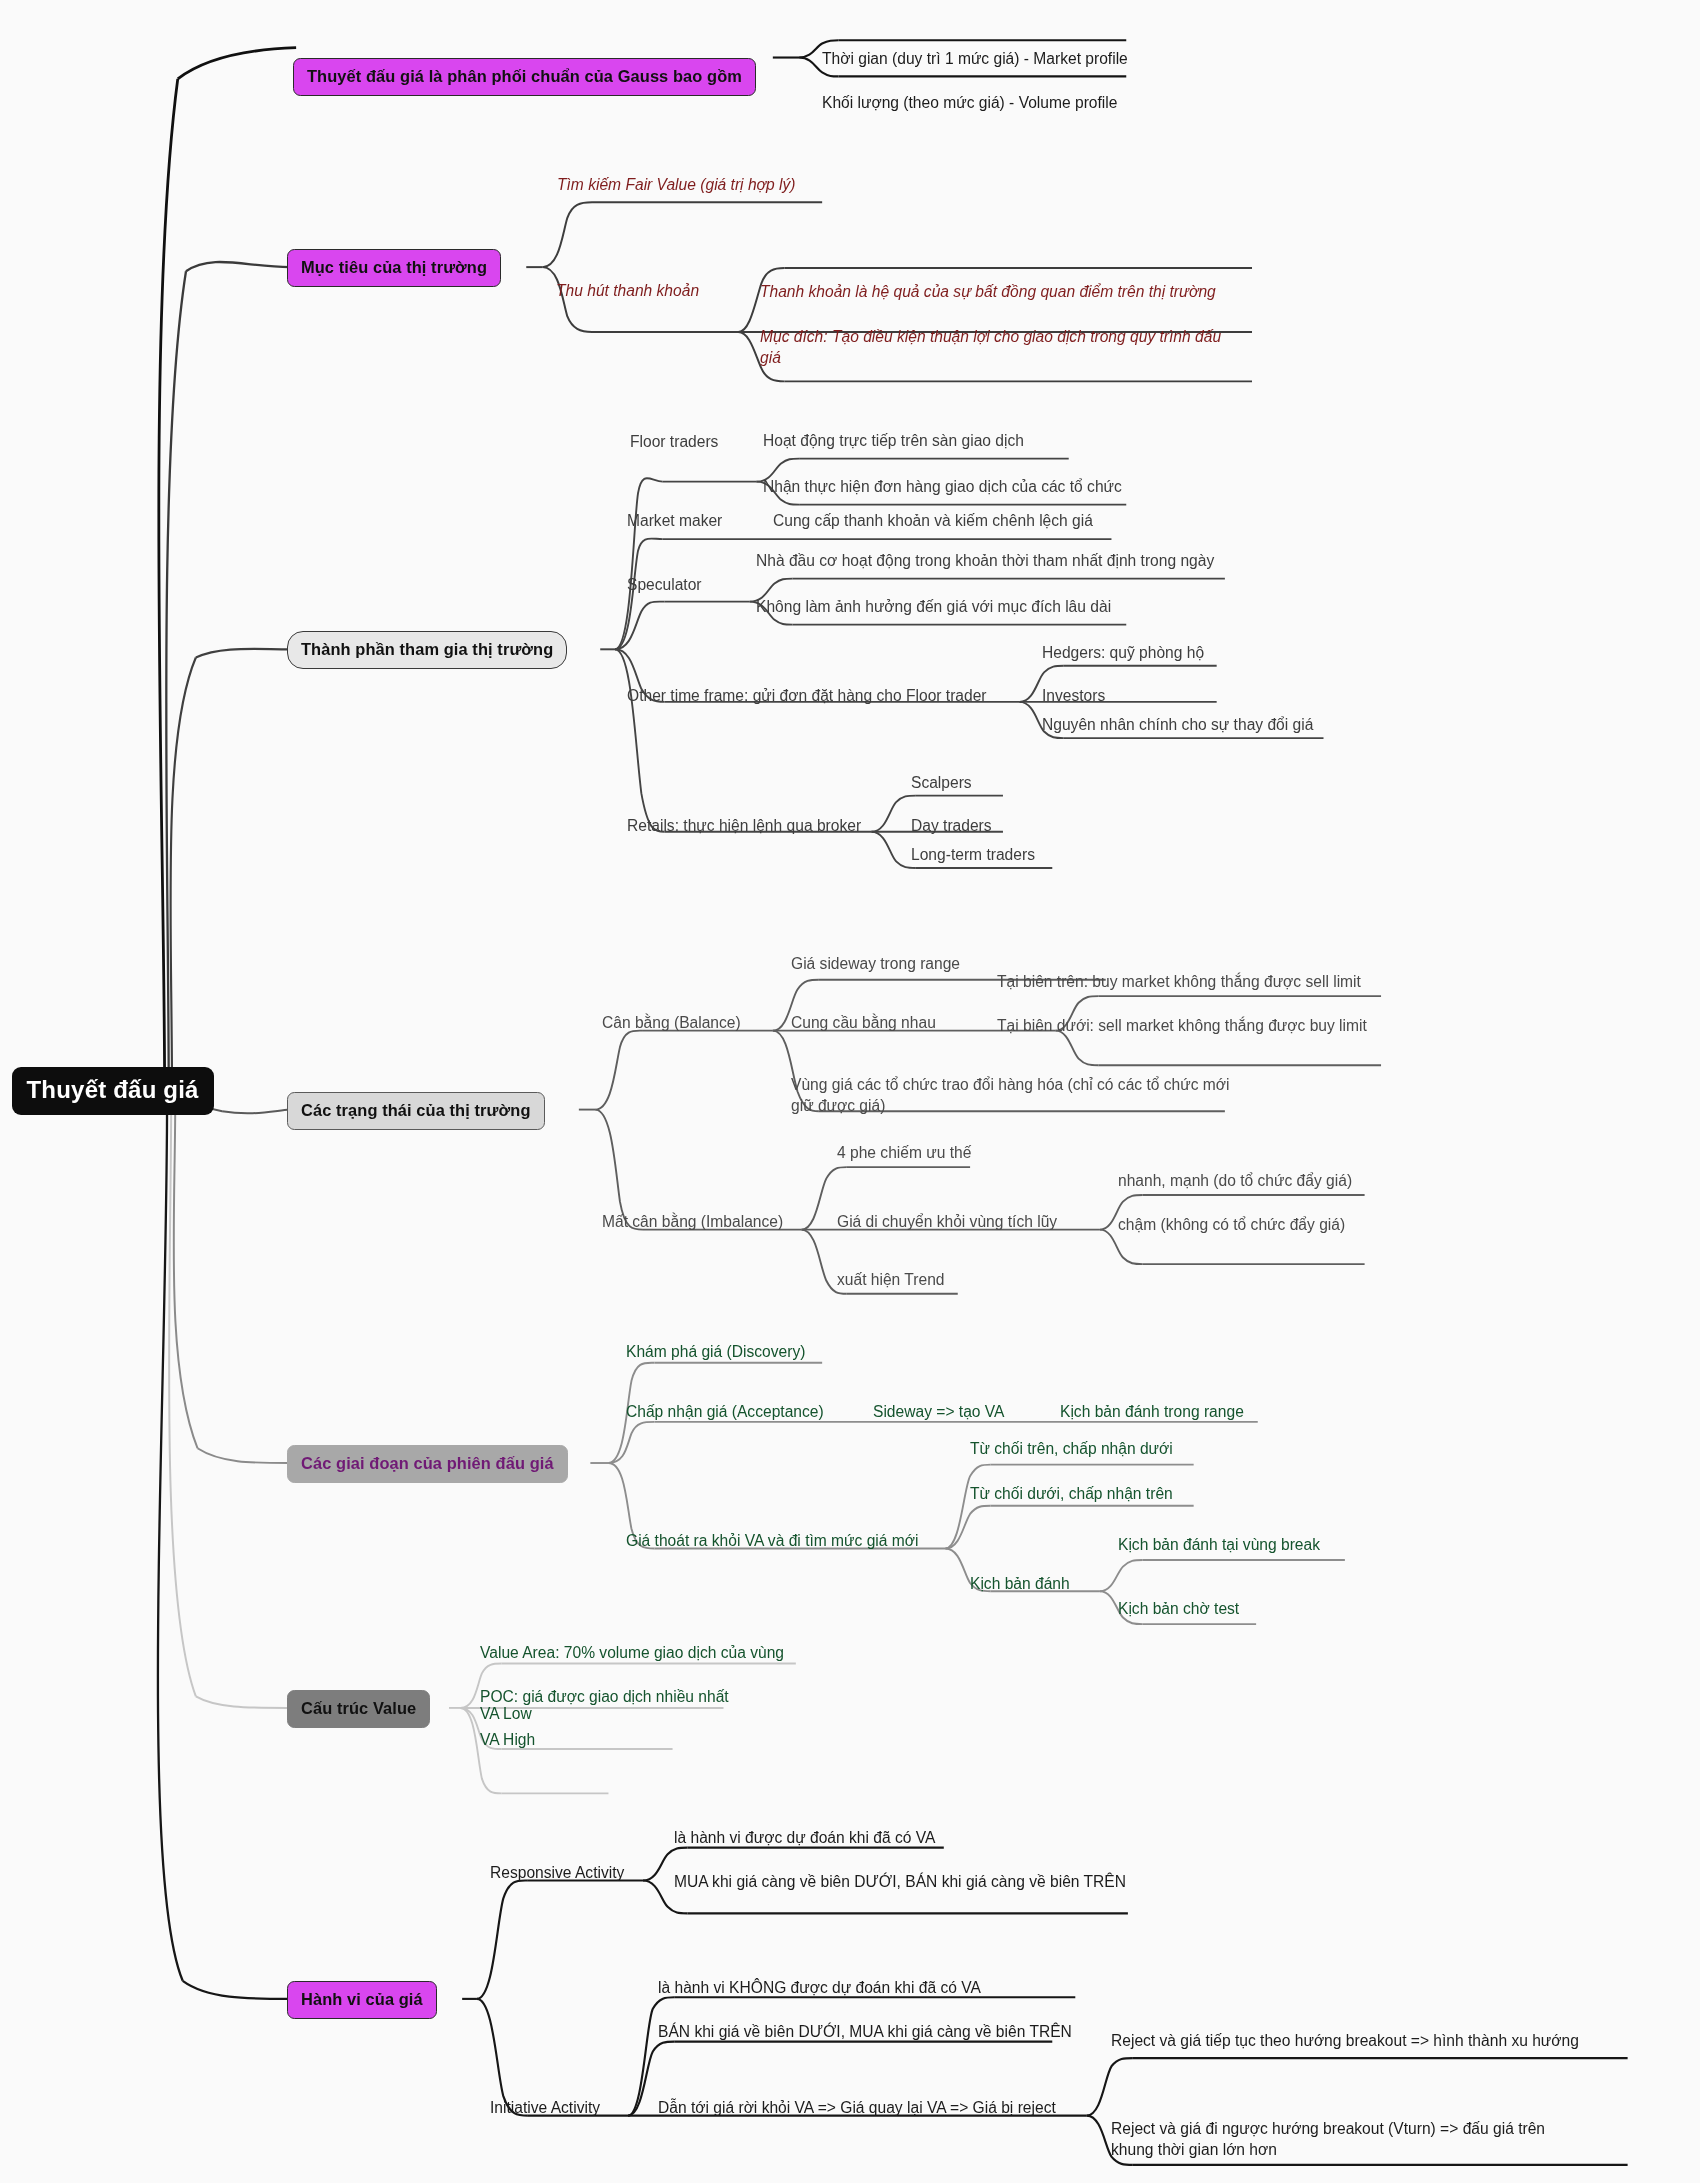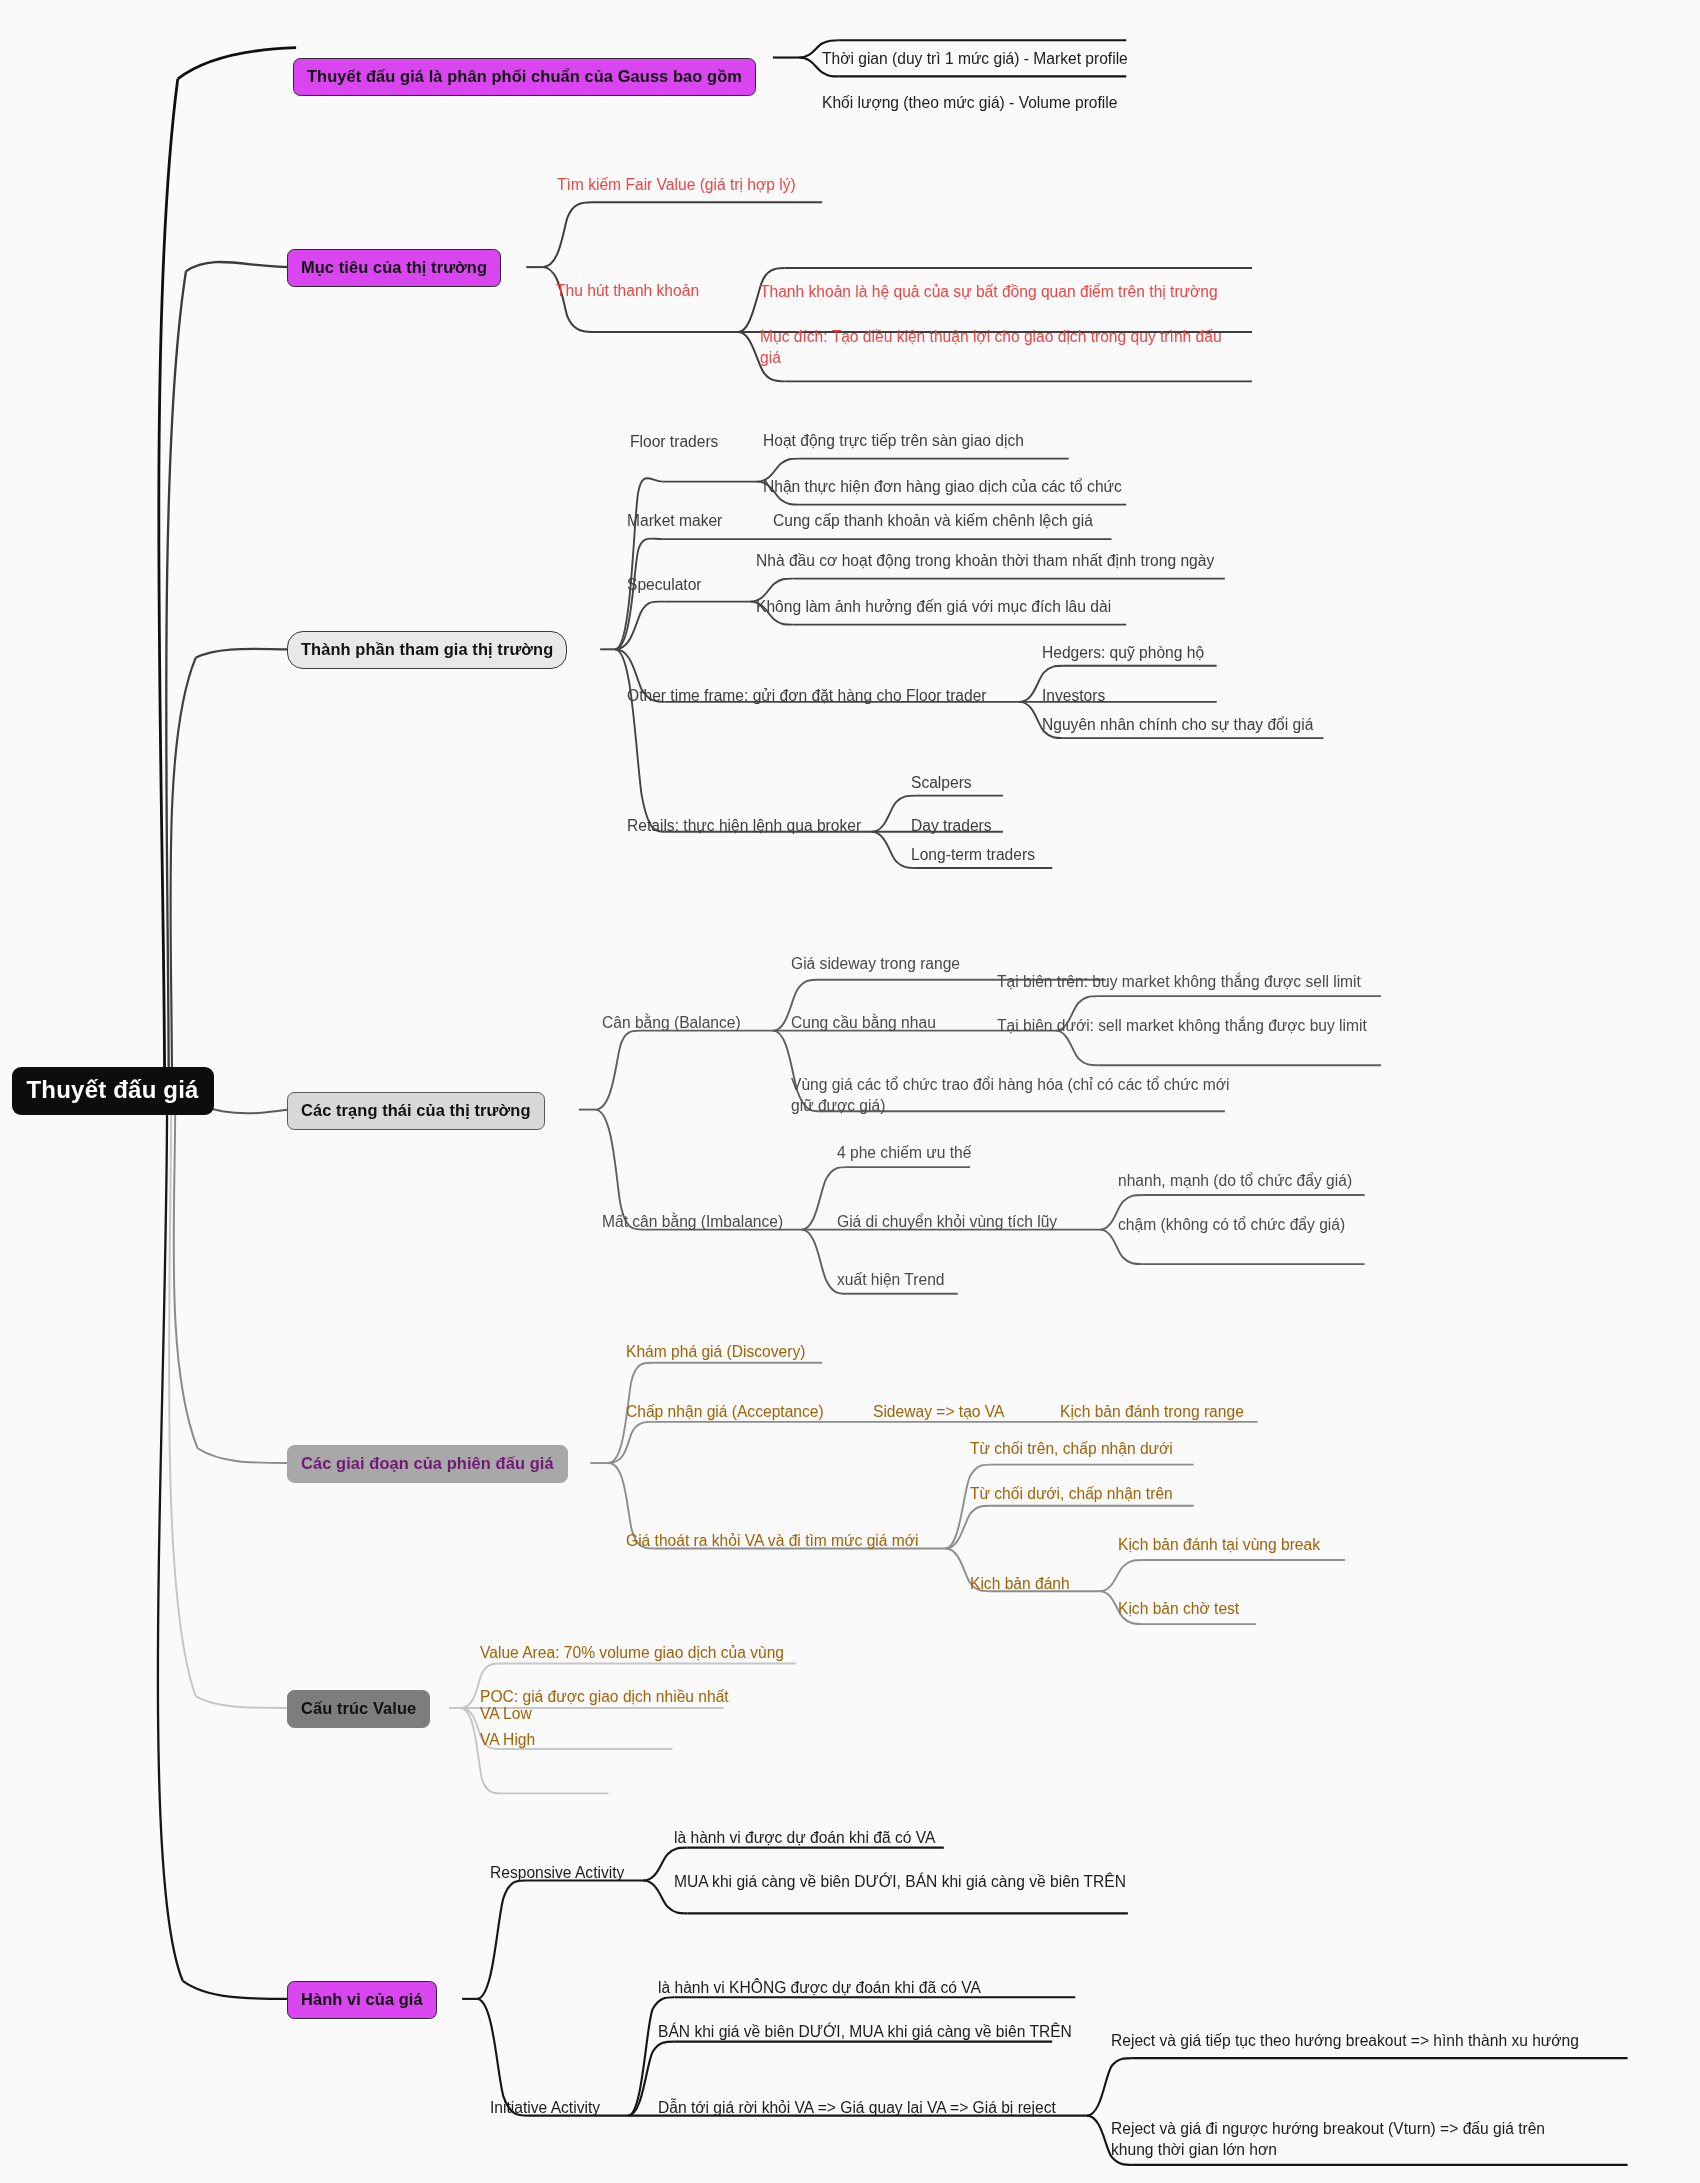--- a/index.html
+++ b/index.html
@@ -56,24 +56,24 @@
   .lvl1.shade-c{background:#d8d8d8;border-color:#5a5a5a;}
   .lvl1.shade-d{background:#a8a8a8;border-color:#a8a8a8;color:#701a75;}
   .lvl1.shade-e{background:#7d7d7d;border-color:#7d7d7d;color:#111;}
   
   .leaf{
     font-size:15.6px;
     color:#1c1c1c;
     padding:0;
   }
   .leaf.g1{color:#1c1c1c;}
-  .leaf.g2{color:#ef4444;}
+  .leaf.g2{color:#7f1d1d;font-style:italic;}
   .leaf.g3{color:#3d3d3d;}
   .leaf.g4{color:#4a4a4a;}
-  .leaf.g5{color:#a16207;}
+  .leaf.g5{color:#14532d;}
 </style>
 </head>
 <body>
 
 <div id="canvas">
 
   <svg id="edges" viewBox="0 0 2069 2656" xmlns="http://www.w3.org/2000/svg">
     <g fill="none" stroke-linecap="butt">
 
       <path d="M200,1326 C200,1000 176,400 216,96" stroke="#101010" stroke-width="3.4"></path>

